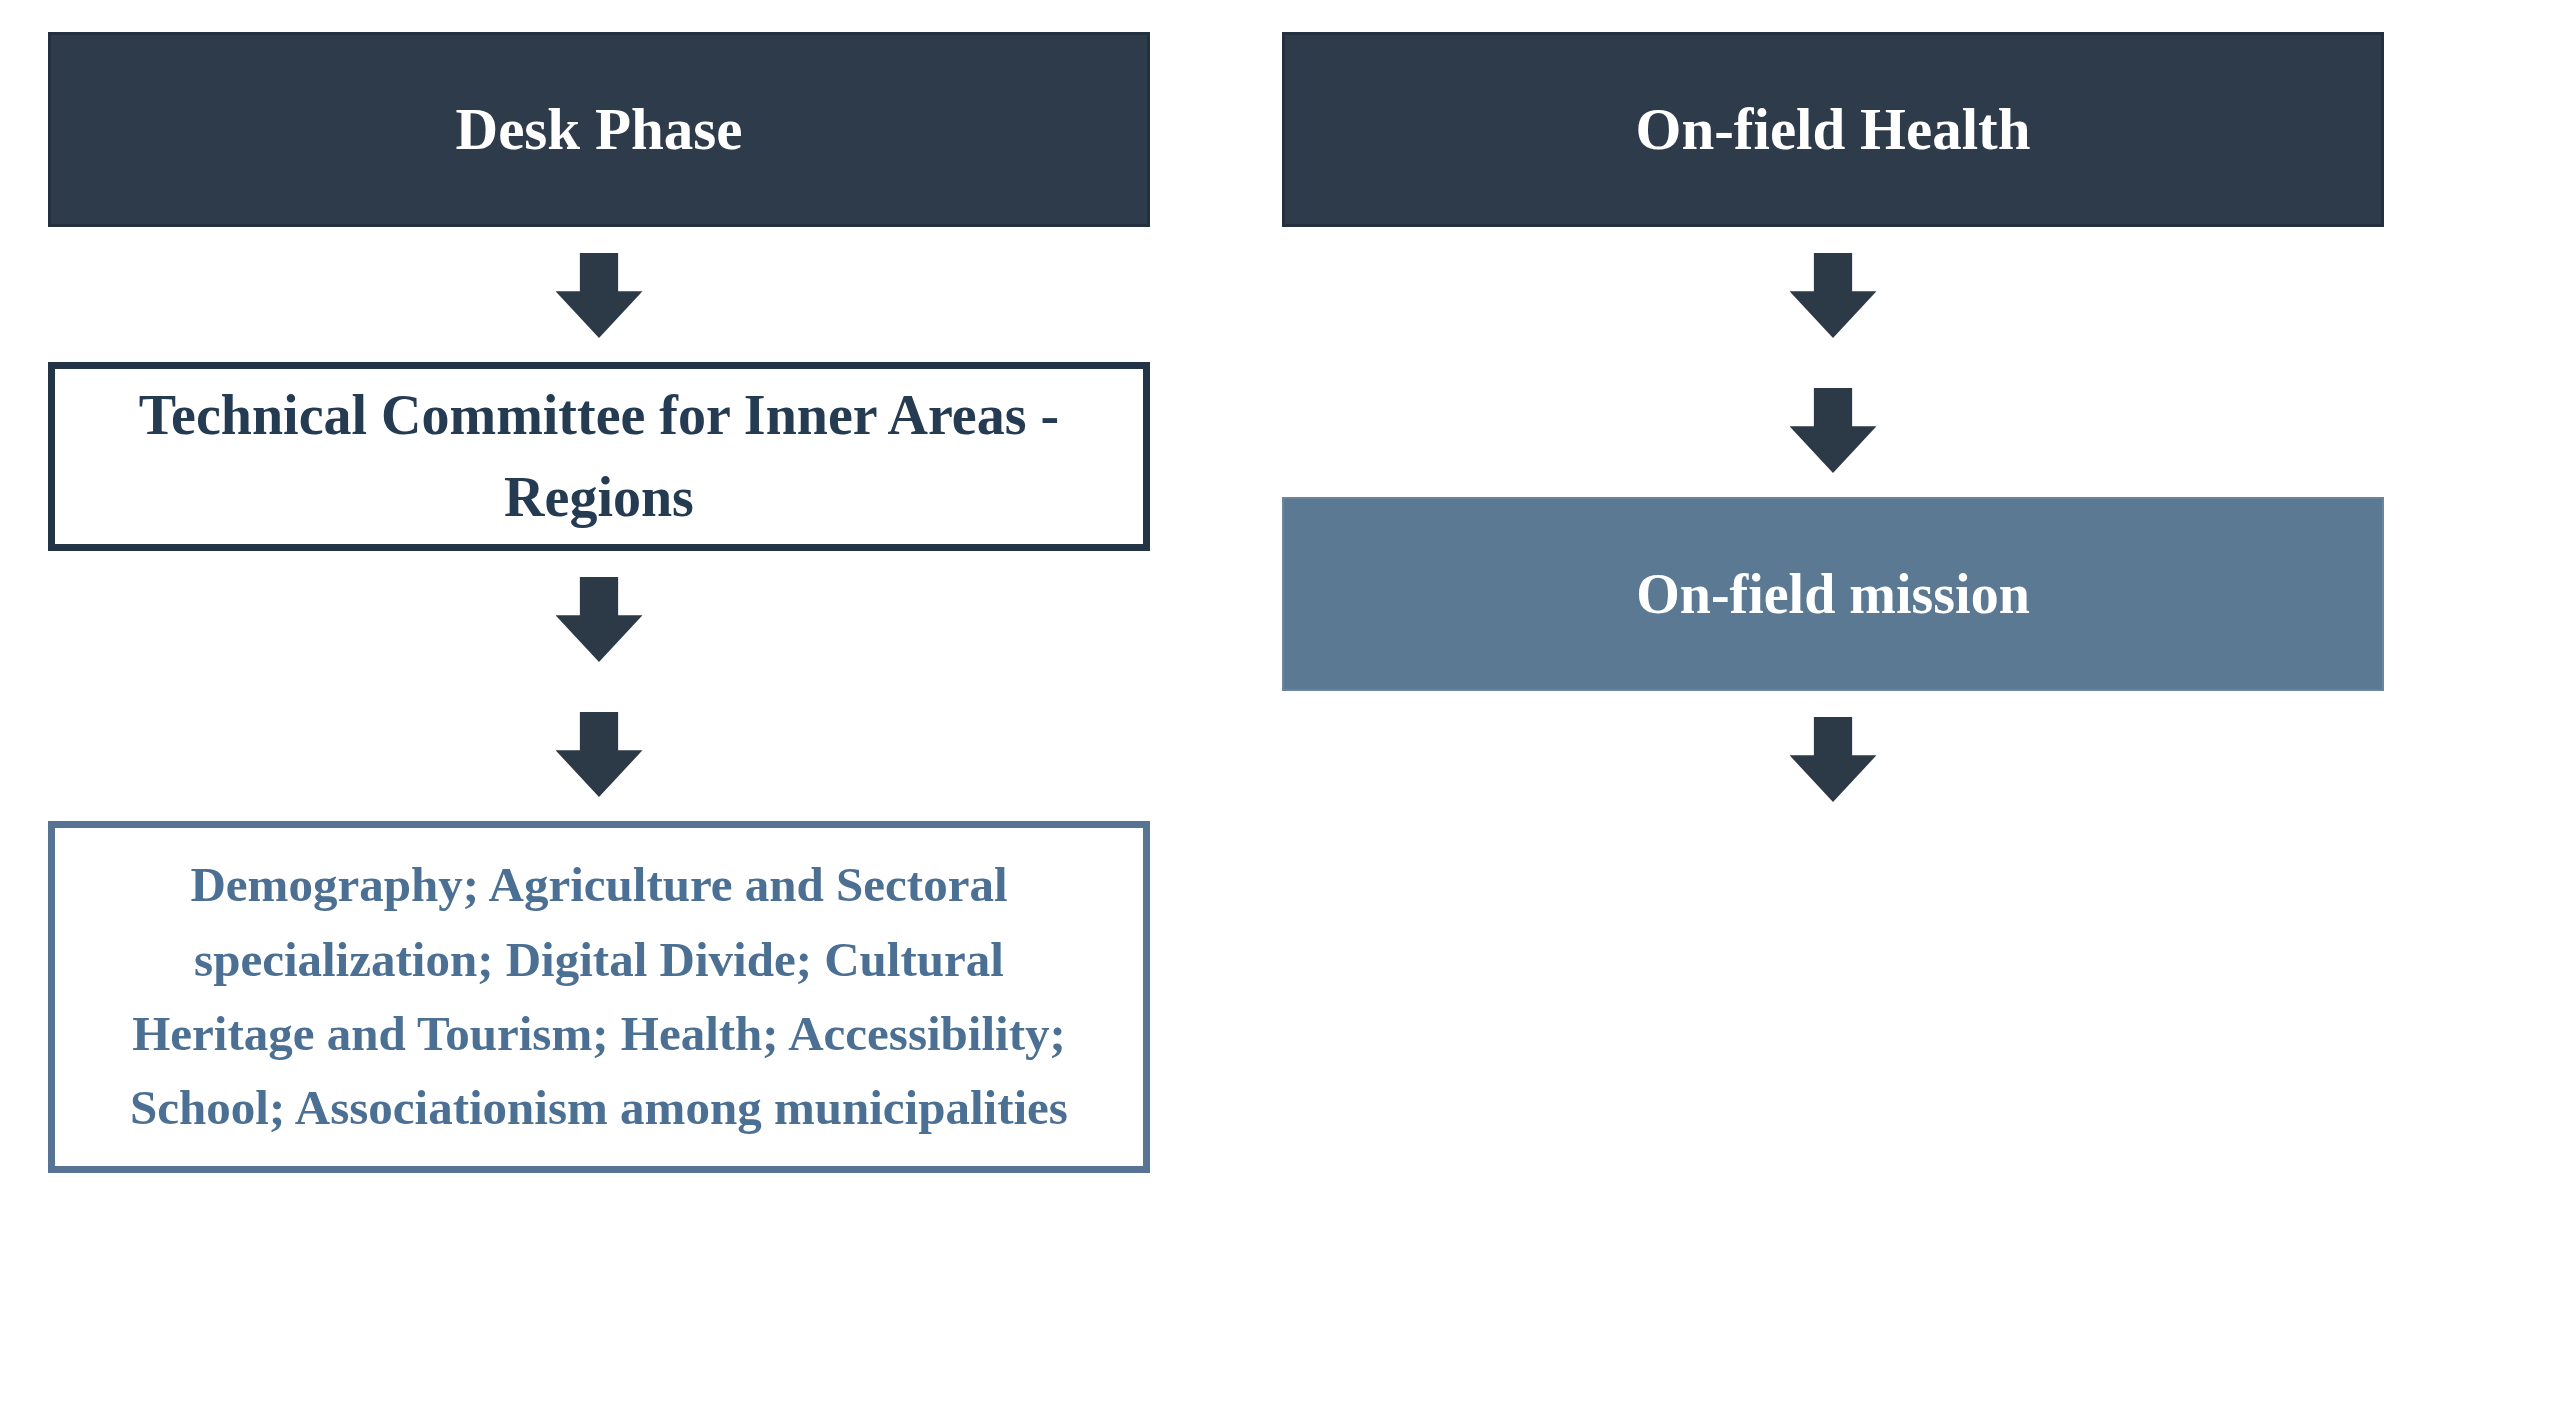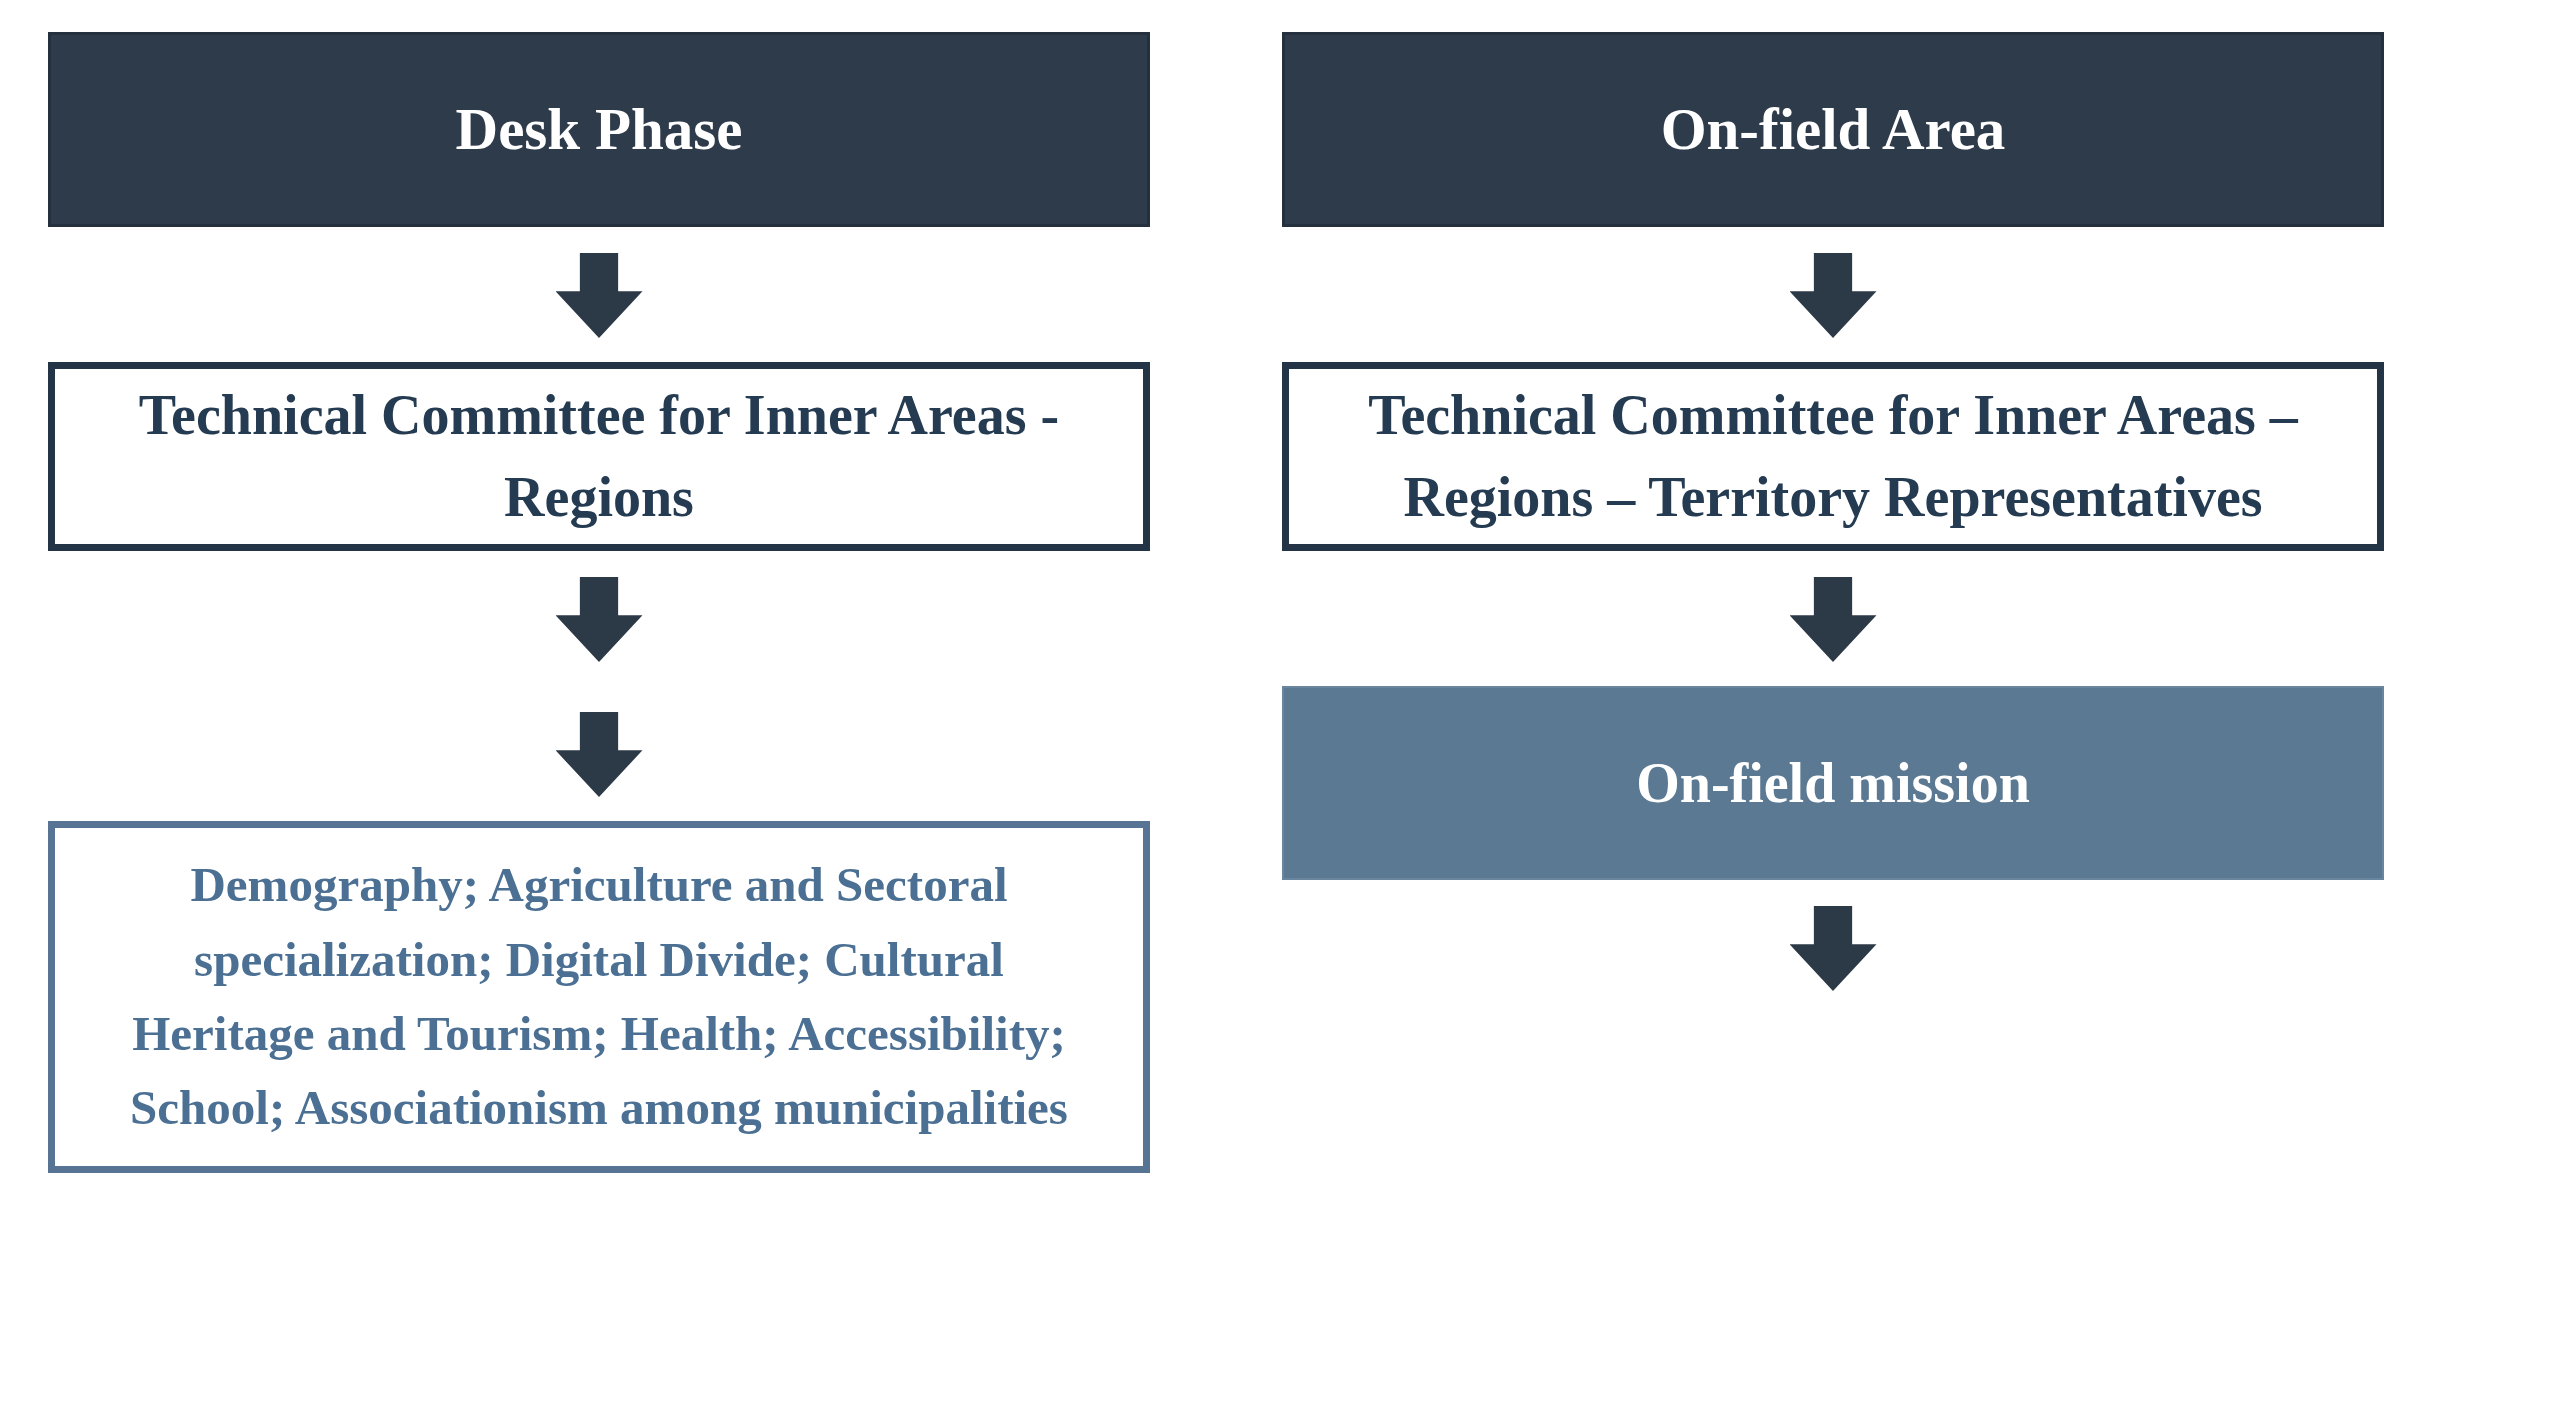--- a/index.html
+++ b/index.html
@@ -96,26 +96,23 @@
       </div>
       <div class="arrow-down"></div>
       <div class="arrow-down"></div>
       <div class="box box-details">
         <span>Demography; Agriculture and Sectoral specialization; Digital Divide; Cultural Heritage and Tourism; Health; Accessibility; School; Associationism among municipalities</span>
       </div>
     </div>
 
     <div class="column">
       <div class="box box-header">
-        <span>On-field Area</span>
+        <span>On-field Health</span>
       </div>
       <div class="arrow-down"></div>
-      <div class="box box-committee">
-        <span>Technical Committee for Inner Areas – Regions – Territory Representatives</span>
-      </div>
       <div class="arrow-down"></div>
       <div class="box box-steel">
         <span>On-field mission</span>
       </div>
       <div class="arrow-down"></div>
     </div>
 
   </div>
 </div>
 

